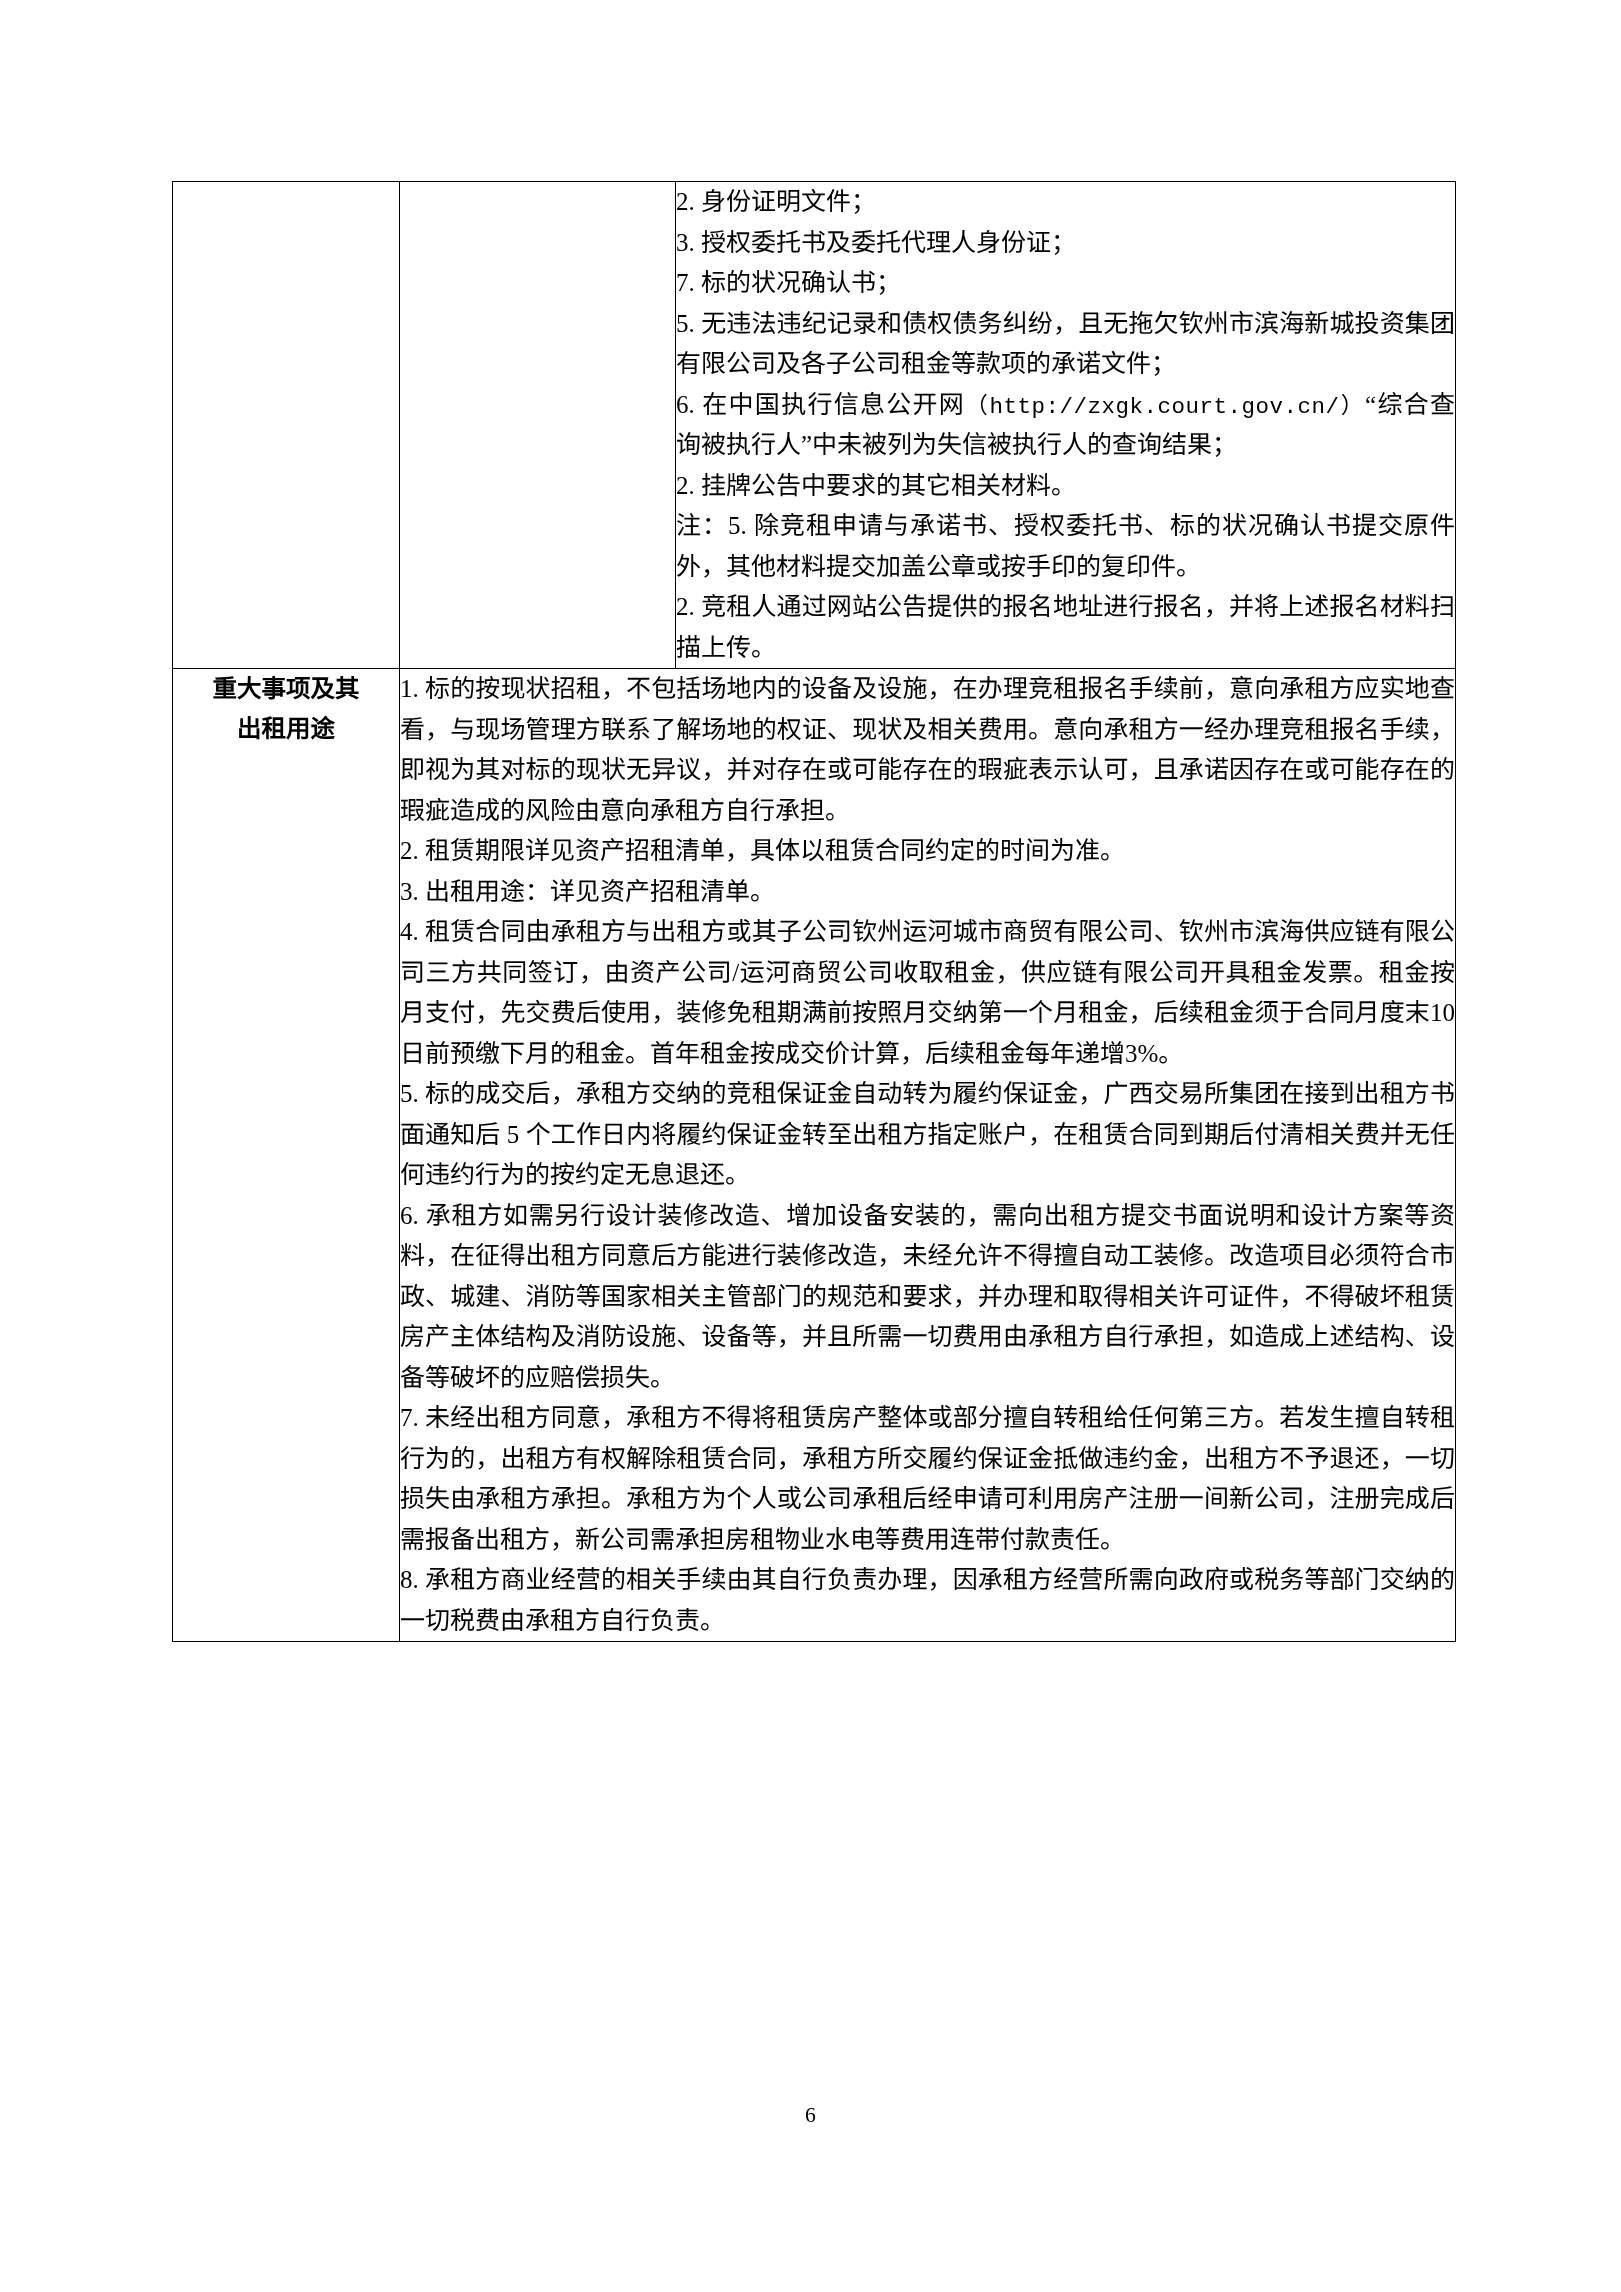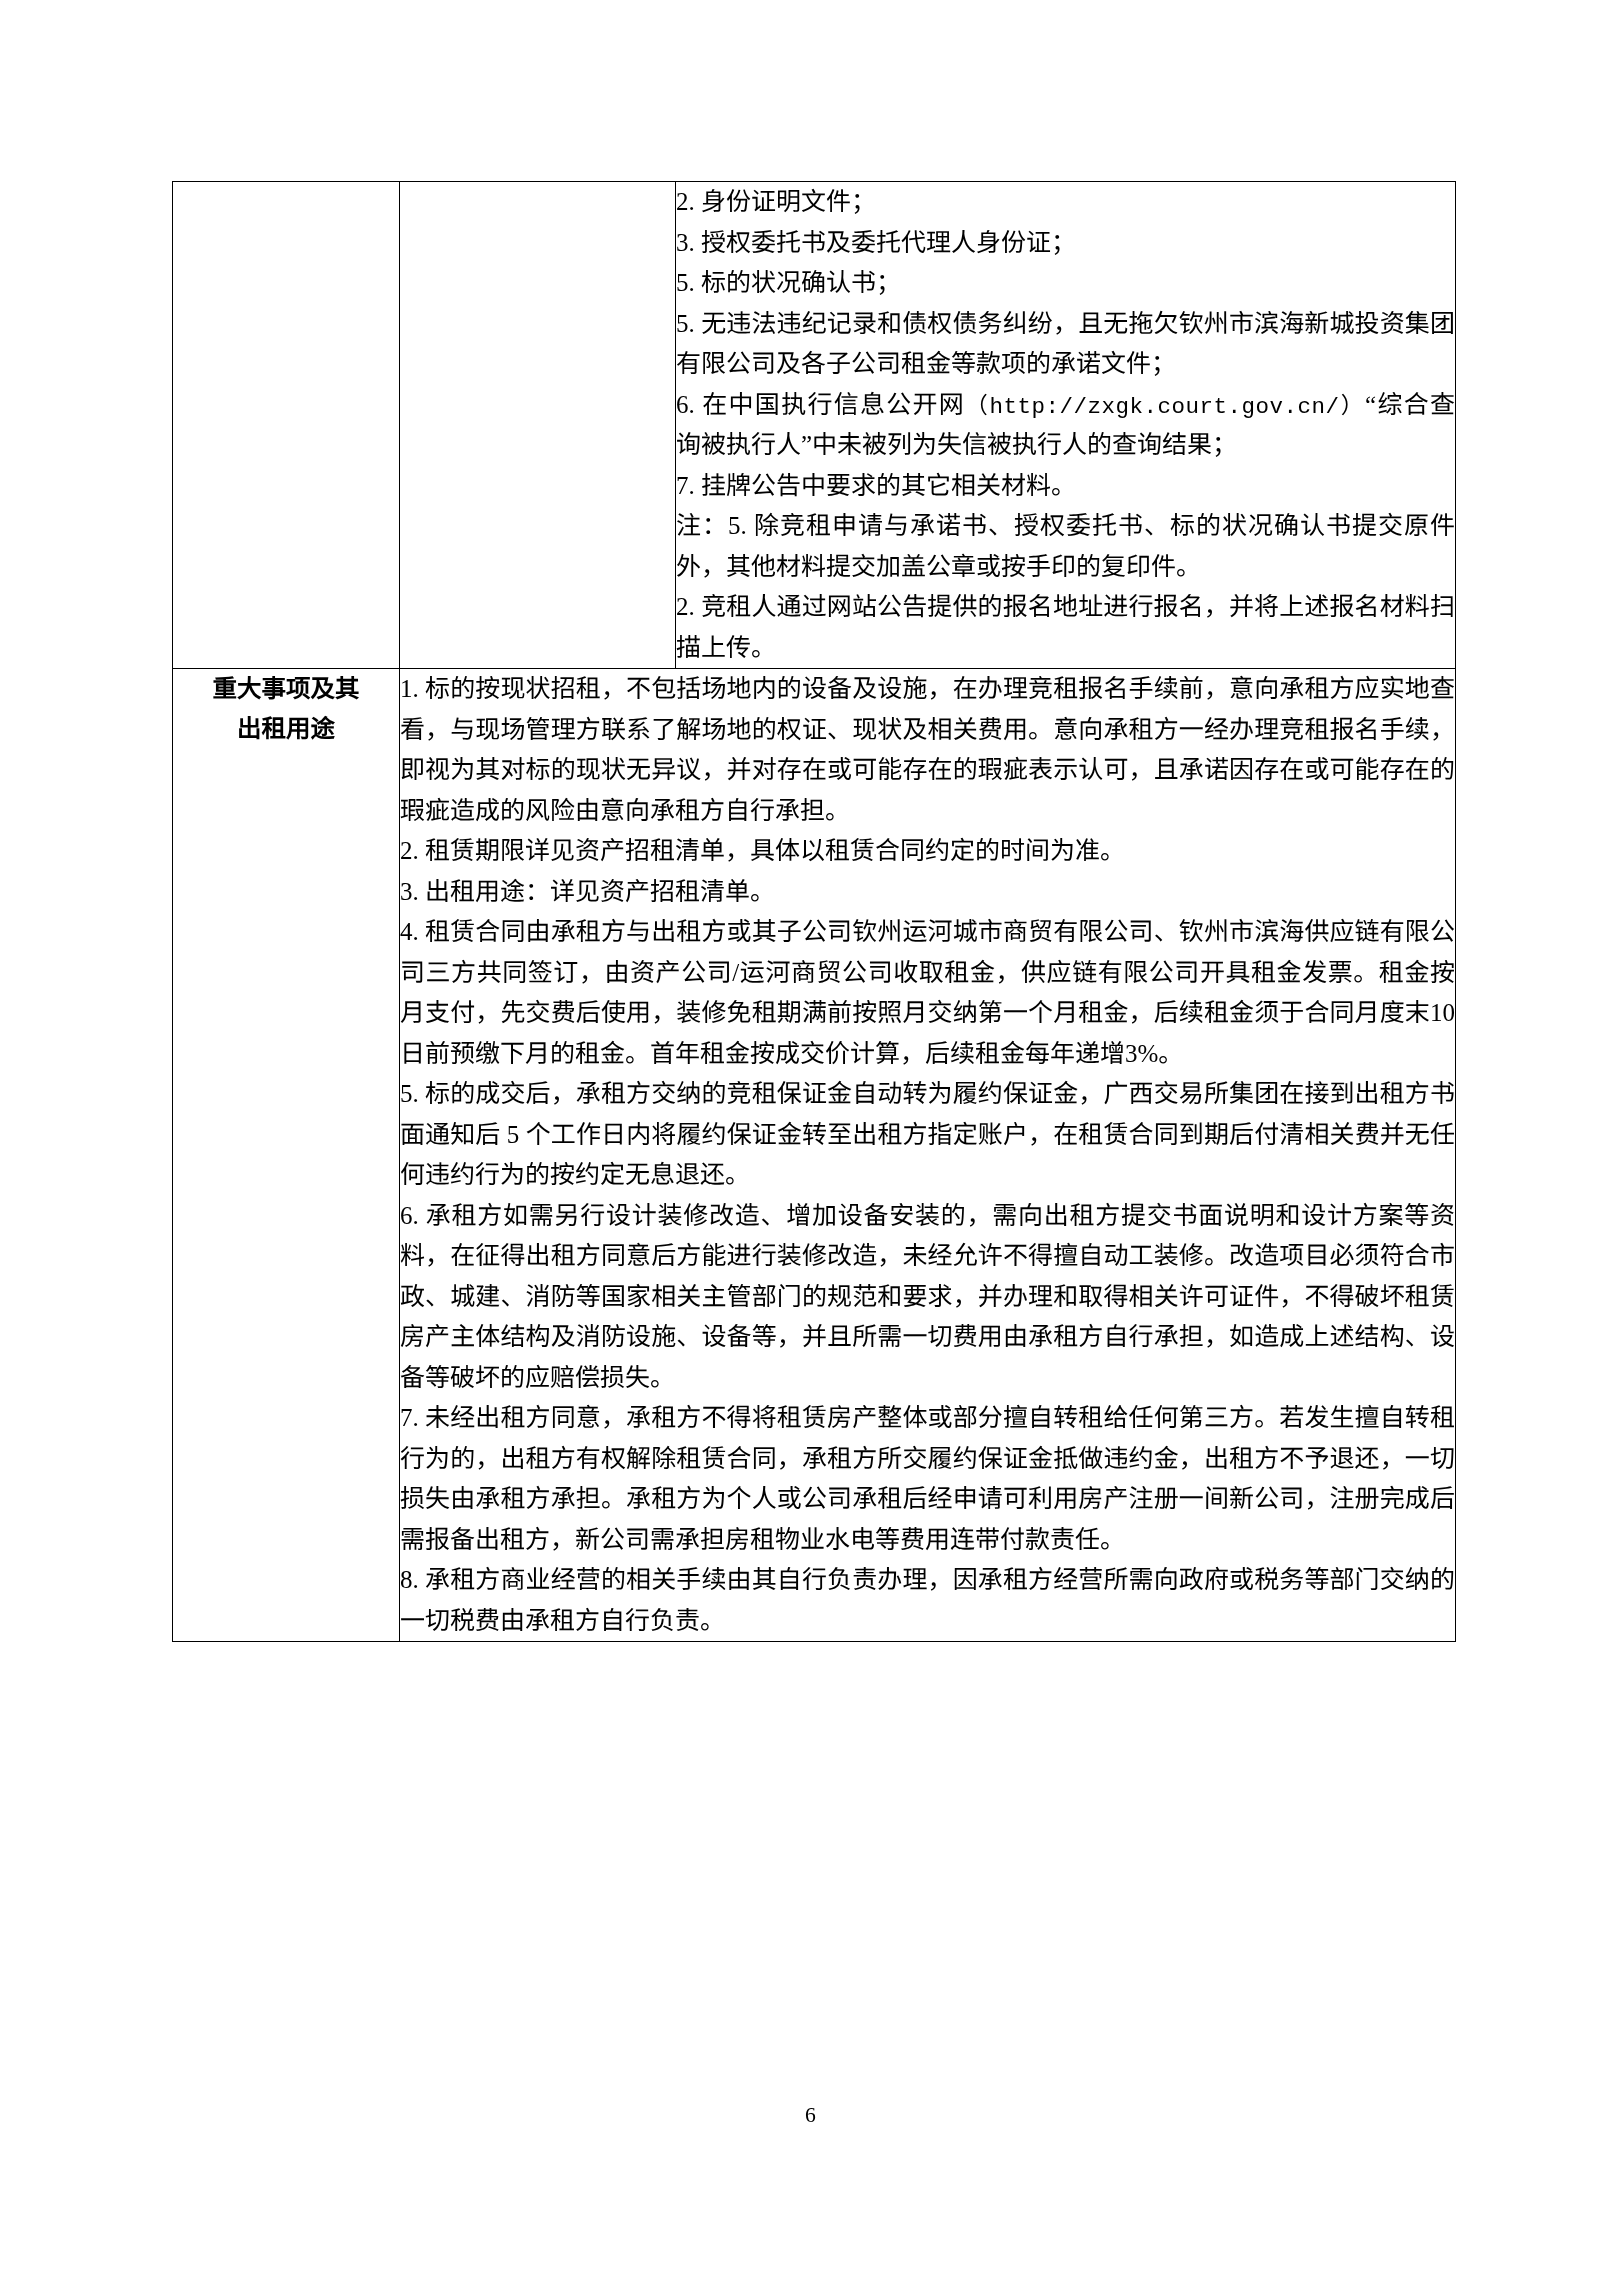--- a/index.html
+++ b/index.html
@@ -92,24 +92,24 @@
       <col class="col-mid">
       <col class="col-body">
     </colgroup>
     <tbody>
       <tr>
         <td class="label-cell"></td>
         <td class="label-cell"></td>
         <td class="body-cell">
           <p class="p-ind2">2. 身份证明文件；</p>
           <p class="p-ind2">3. 授权委托书及委托代理人身份证；</p>
-          <p class="p-ind2">5. 标的状况确认书；</p>
+          <p class="p-ind2">7. 标的状况确认书；</p>
           <p class="p-ind2">5. 无违法违纪记录和债权债务纠纷，且无拖欠钦州市滨海新城投资集团有限公司及各子公司租金等款项的承诺文件；</p>
           <p class="p-ind2">6. 在中国执行信息公开网<span class="mono">（http://zxgk.court.gov.cn/）</span>“综合查询被执行人”中未被列为失信被执行人的查询结果；</p>
-          <p class="p-ind2">7. 挂牌公告中要求的其它相关材料。</p>
+          <p class="p-ind2">2. 挂牌公告中要求的其它相关材料。</p>
           <p class="p-ind-note">注：5. 除竞租申请与承诺书、授权委托书、标的状况确认书提交原件外，其他材料提交加盖公章或按手印的复印件。</p>
           <p class="p-ind2">2. 竞租人通过网站公告提供的报名地址进行报名，并将上述报名材料扫描上传。</p>
         </td>
       </tr>
       <tr>
         <td class="label-cell">
           <span class="lbl-line">重大事项及其</span>
           <span class="lbl-line">出租用途</span>
         </td>
         <td class="body-cell" colspan="2">

